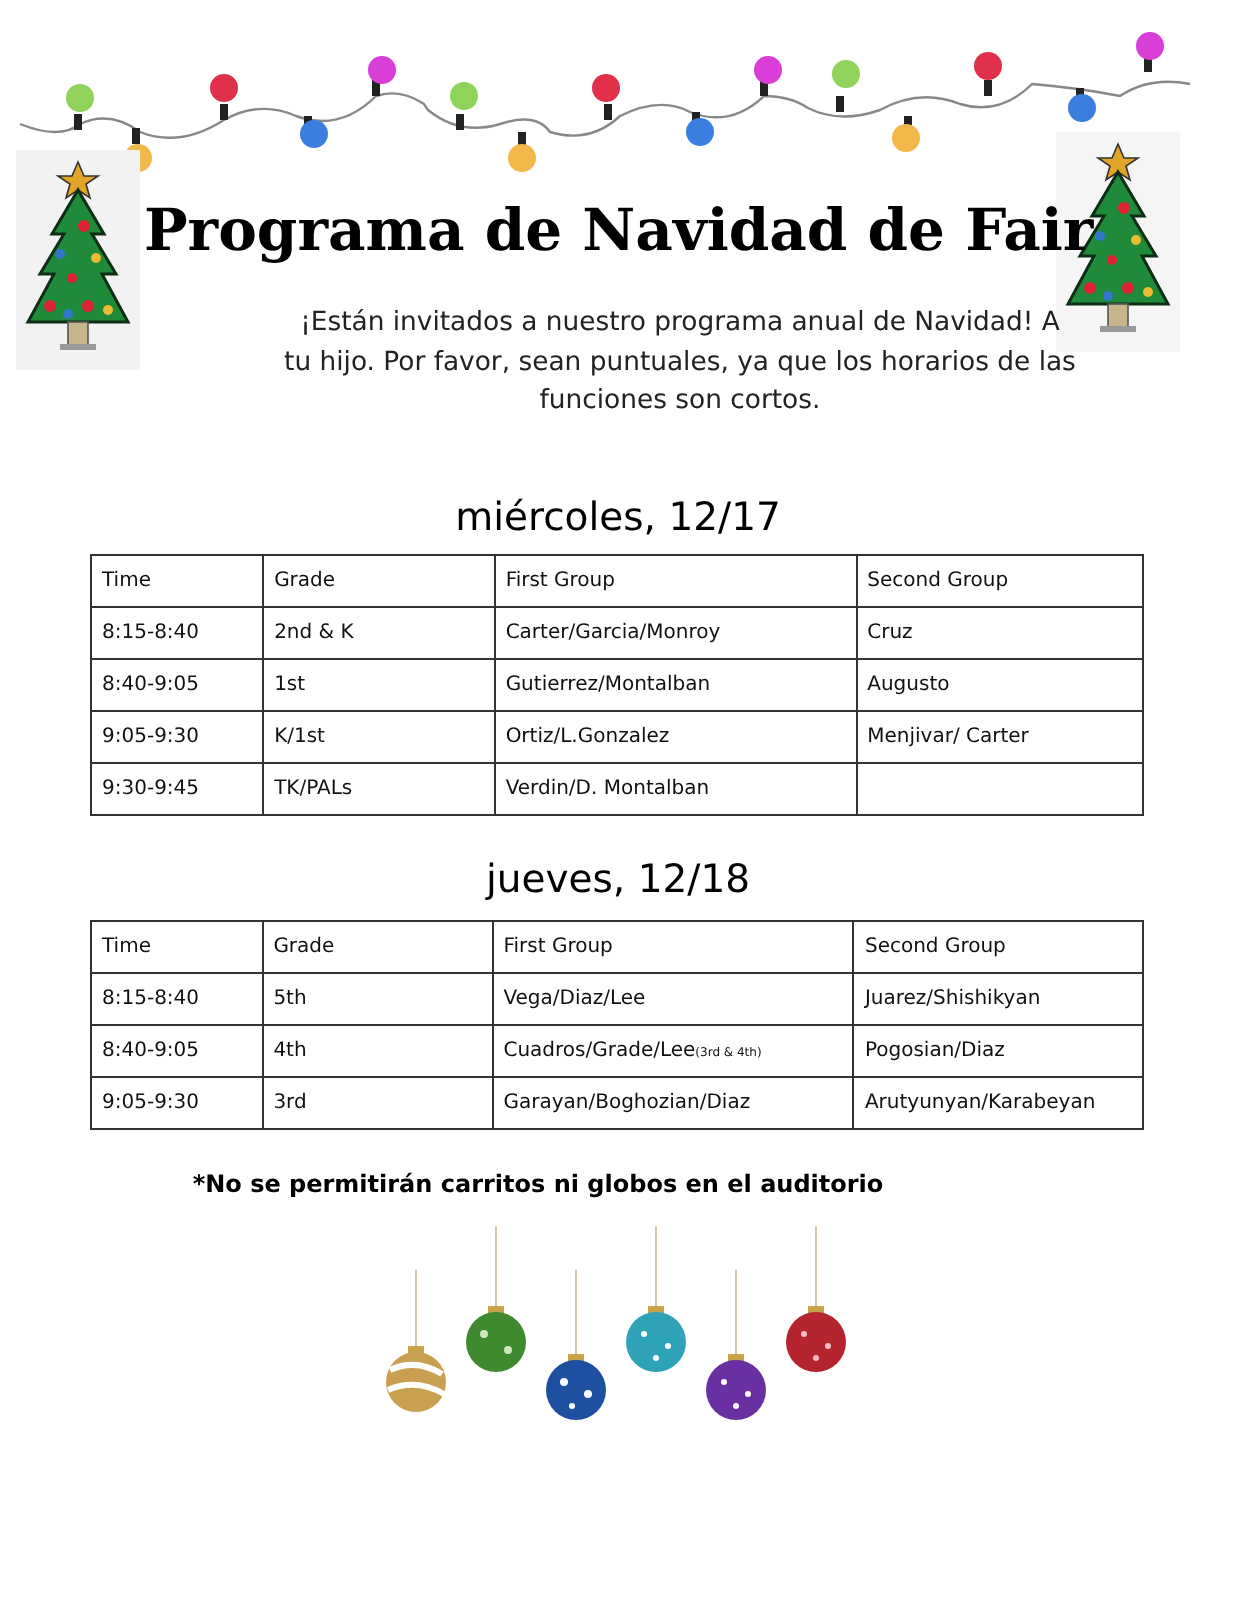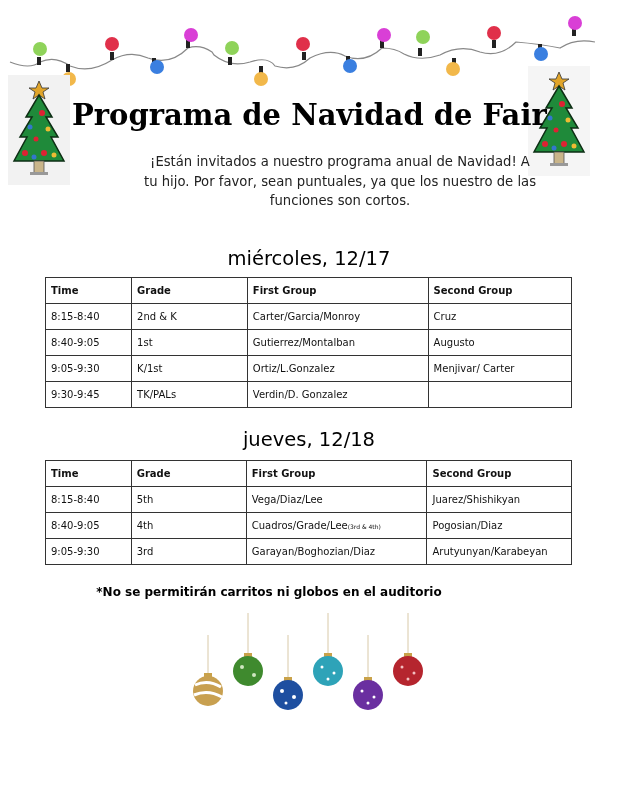--- a/index.html
+++ b/index.html
@@ -8,21 +8,21 @@
   .tree { position:absolute; width:62px; height:110px; }
   .tree-left { left:8px; top:75px; background:#f2f2f2; }
   .tree-right { left:528px; top:66px; background:#f5f5f5; }
   .title { position:absolute; left:72px; top:98px; width:470px; text-align:center; font-family:"DejaVu Serif", serif; font-size:29px; font-weight:bold; letter-spacing:0px; color:#000; white-space:nowrap; }
   .intro { position:absolute; left:130px; top:152px; width:420px; text-align:center; font-family:"DejaVu Sans", sans-serif; font-size:13.2px; line-height:19.5px; color:#222; }
   .day-heading { position:absolute; width:618px; left:0; text-align:center; font-family:"DejaVu Sans", sans-serif; font-weight:normal; font-size:19.5px; color:#000; }
   .day1 { top:247px; }
   .day2 { top:428px; }
   table.sched { position:absolute; left:45px; width:527px; border-collapse:collapse; font-family:"DejaVu Sans", sans-serif; font-size:10px; }
   table.sched td, table.sched th { border:1.5px solid #333; text-align:left; padding:0 5px; height:25px; vertical-align:middle; font-weight:normal; color:#111; }
-  table.sched th { font-weight:bold;margin-left:23px; }
+  table.sched th { font-weight:normal;margin-left:23px; }
   .t1 { top:277px; }
   .t2 { top:460px; }
   .c1 { width:76px; } .c2 { width:106px; } .c3 { width:171px; } .c4 { width:134px; }
   .tiny { font-size:6px; }
   .notice { position:absolute; left:0; width:538px; top:585px; text-align:center; font-family:"DejaVu Sans", sans-serif; font-weight:bold; font-size:12px; color:#000; }
   .ornaments { position:absolute; left:180px; top:605px; width:260px; height:115px; }
 </style>
 </head>
 <body>
 
@@ -93,21 +93,21 @@
       <circle cx="26" cy="82" r="2.5" fill="#37c"></circle>
     <rect x="26" y="86" width="10" height="12" fill="#c9b58a" stroke="#555" stroke-width="0.8"></rect>
     <rect x="22" y="97" width="18" height="3" fill="#999"></rect>
   </svg>
 </div>
 
 <div class="title">Programa de Navidad de Fair</div>
 
 <div class="intro">
   <div>¡Están invitados a nuestro programa anual de Navidad! A</div>
-  <div>tu hijo. Por favor, sean puntuales, ya que los nuestro de las</div>
+  <div>tu hijo. Por favor, sean puntuales, ya que los horarios de las</div>
   <div>funciones son cortos.</div>
 </div>
 
 <div class="day-heading day1">miércoles, 12/17</div>
 <table class="sched t1">
   <tbody>
       <tr>
     <th class="c1">Time</th>
     <th class="c2">Grade</th>
     <th class="c3">First Group</th>
@@ -127,21 +127,21 @@
   </tr>
   <tr>
     <td>9:05-9:30</td>
     <td>K/1st</td>
     <td>Ortiz/L.Gonzalez</td>
     <td>Menjivar/ Carter</td>
   </tr>
   <tr>
     <td>9:30-9:45</td>
     <td>TK/PALs</td>
-    <td>Verdin/D. Gonzalez</td>
+    <td>Verdin/D. Montalban</td>
     <td></td>
   </tr>
 </tbody>
   </table>
 
 <div class="day-heading day2">jueves, 12/18</div>
 <table class="sched t2">
   <tbody>
       <tr>
     <th class="c1">Time</th>

